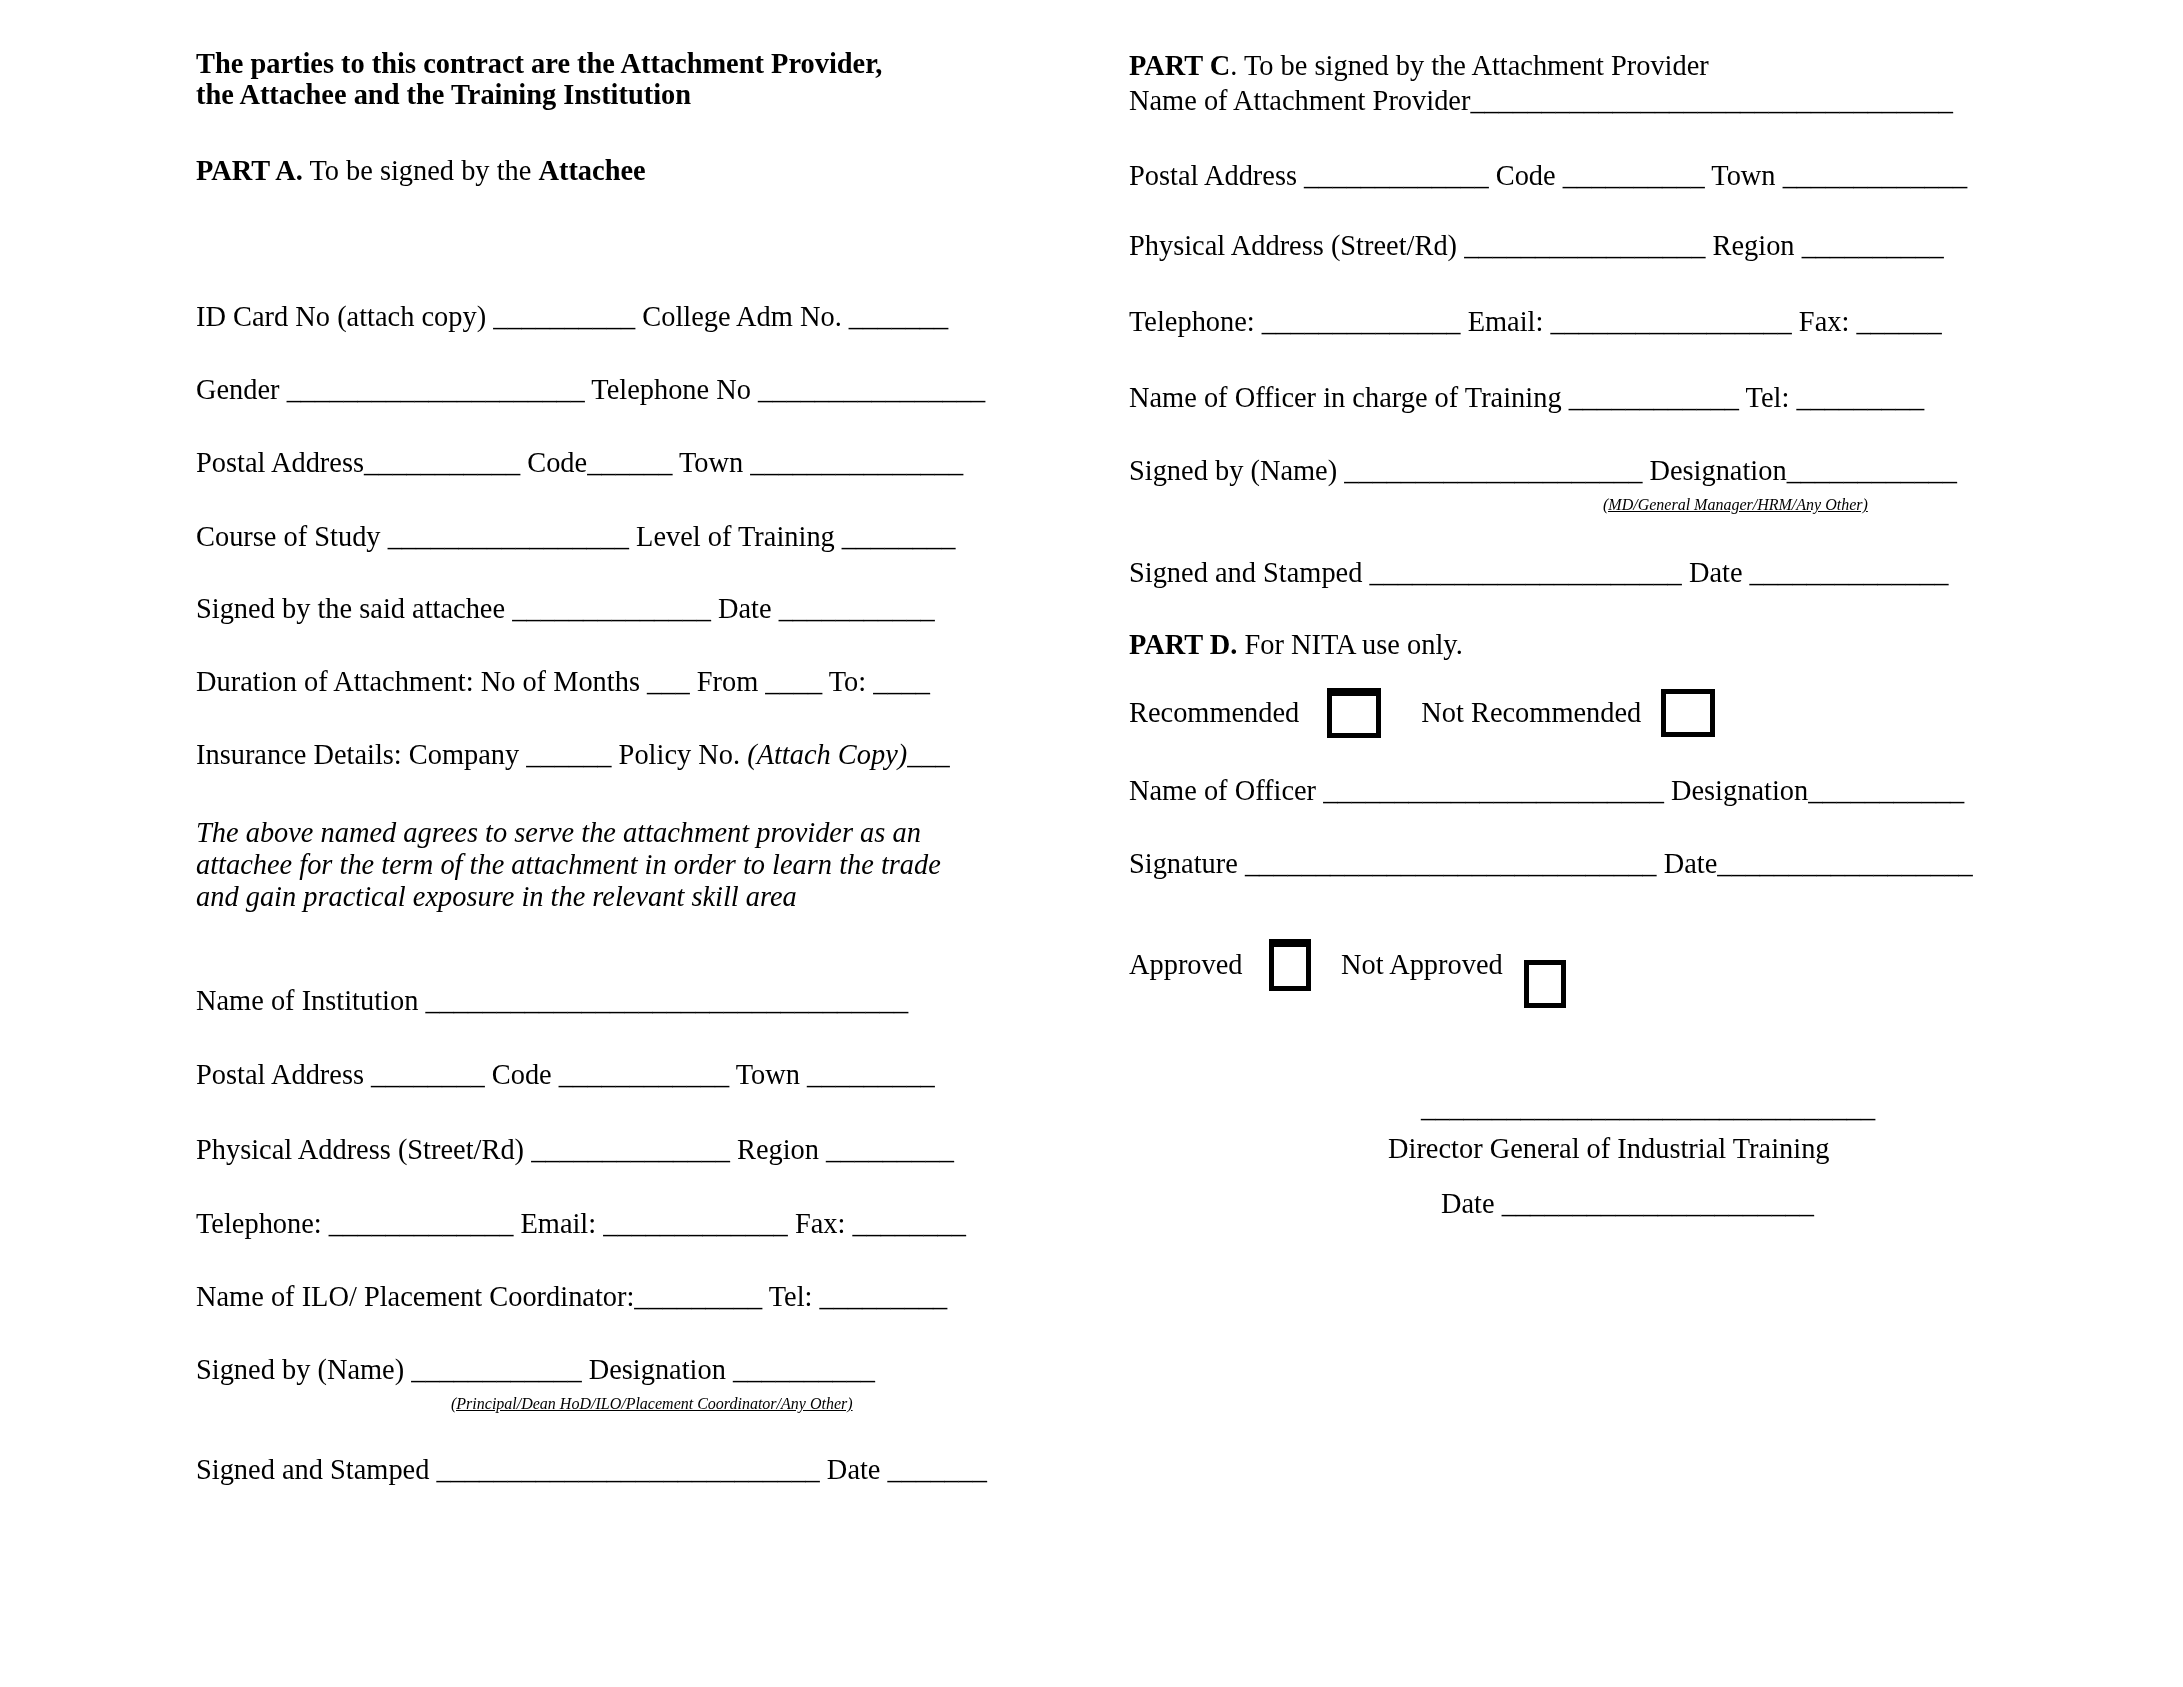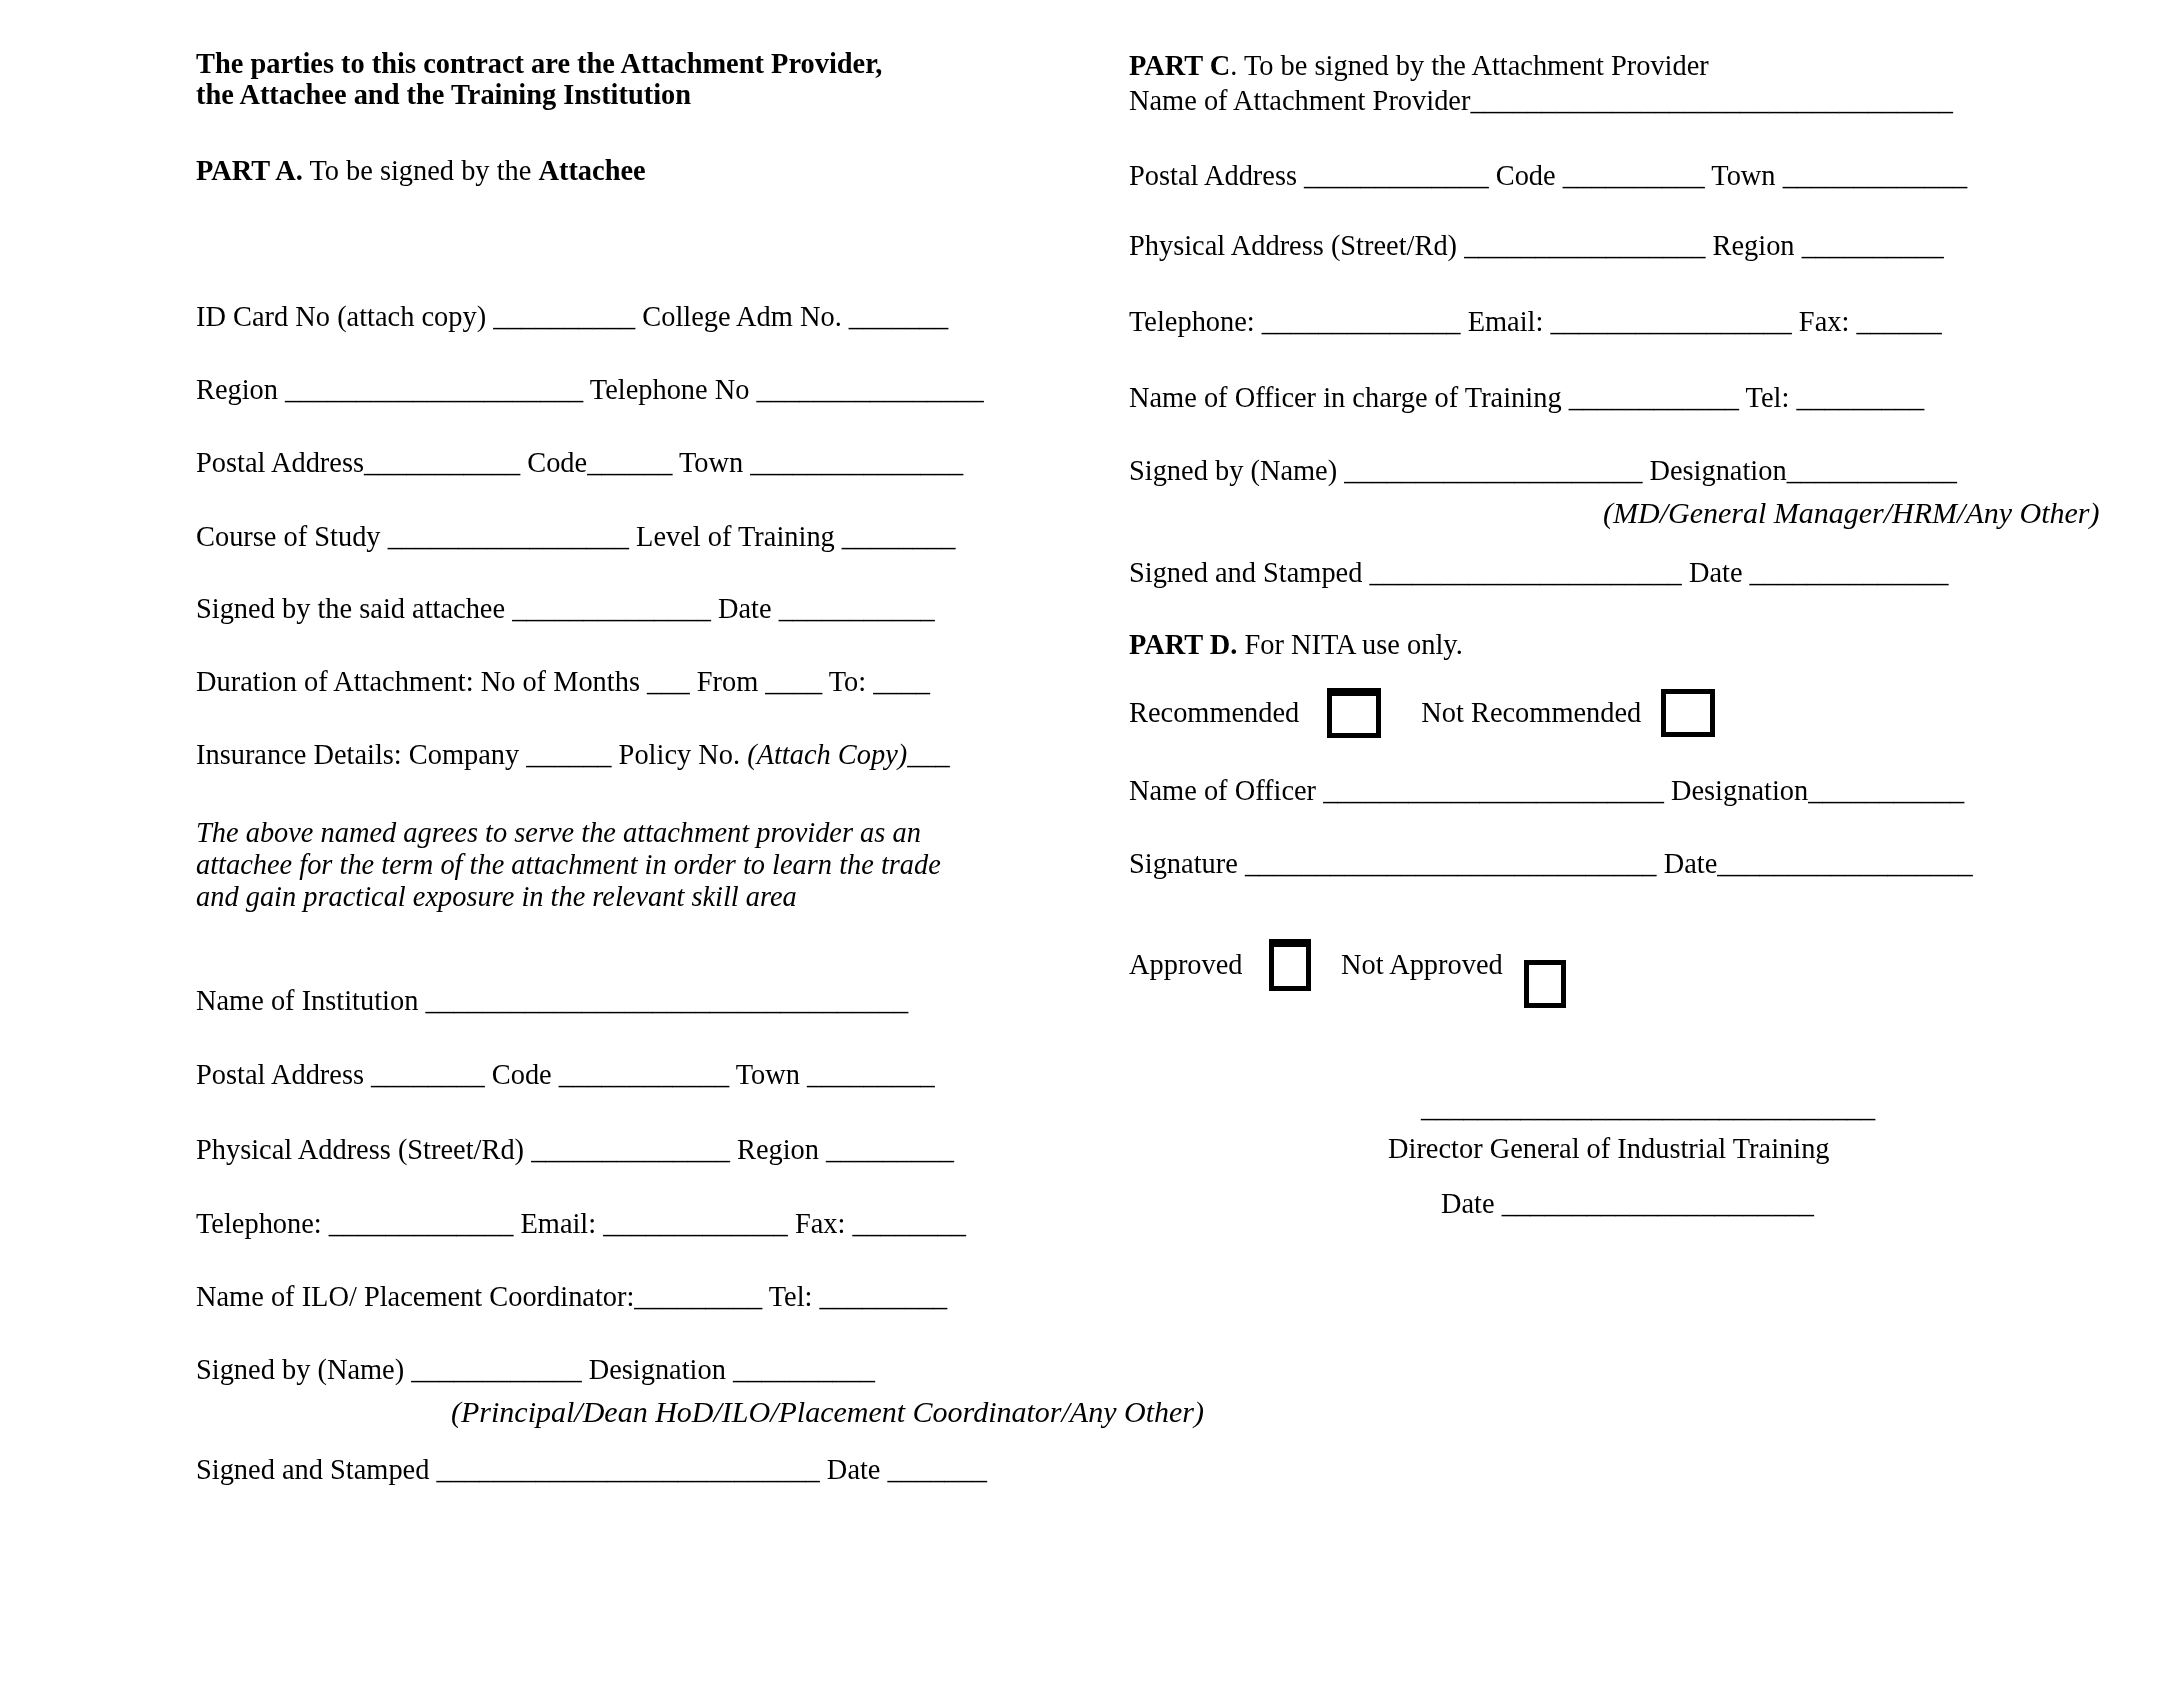--- a/index.html
+++ b/index.html
@@ -6,40 +6,40 @@
   body{
     width:2183px;height:1687px;position:relative;overflow:hidden;
     background:#ffffff;color:#000000;
     font-family:"Liberation Serif","DejaVu Serif",serif;
     font-size:28.4px;line-height:1.15;
   }
   .col{position:absolute;top:0;height:1687px;}
   .line{position:absolute;left:0;white-space:nowrap;}
   .b{font-weight:700;}
   .i{font-style:italic;}
-  .fineprint{font-size:30px;font-style:italic;}
+  .fineprint{font-size:16px;font-style:italic;text-decoration:underline;}
   .checkrow{display:flex;align-items:center;}
   .cb{display:inline-block;background:#ffffff;border:5.3px solid #000000;box-sizing:border-box;}
   .cb-rec{width:54px;height:50px;margin-left:28px;border-top-width:8px;}
   .cb-notrec{width:54px;height:48px;margin-left:20px;}
   .cb-app{width:42px;height:52px;margin-left:26.5px;border-top-width:8px;}
   .cb-notapp{width:42px;height:48px;margin-left:21px;position:relative;top:18.5px;}
   .ml60{margin-left:40px;}
   .ml45{margin-left:30px;}
 </style>
 </head>
 <body>
 
 <div class="col" style="left:196px;width:913px;">
   <div class="line" style="top:48px"><span class="b">The parties to this contract are the Attachment Provider,</span></div>
   <div class="line" style="top:79px"><span class="b">the Attachee and the Training Institution</span></div>
 
   <div class="line" style="top:155px"><span class="b">PART A.</span><span> To be signed by the </span><span class="b">Attachee</span></div>
   <div class="line" style="top:301px"><span>ID Card No (attach copy) __________ College Adm No. _______</span></div>
-  <div class="line" style="top:374px"><span>Region _____________________ Telephone No ________________</span></div>
+  <div class="line" style="top:374px"><span>Gender _____________________ Telephone No ________________</span></div>
   <div class="line" style="top:447px"><span>Postal Address___________ Code______ Town _______________</span></div>
   <div class="line" style="top:521px"><span>Course of Study _________________ Level of Training  ________</span></div>
   <div class="line" style="top:593px"><span>Signed by the said attachee ______________ Date ___________</span></div>
   <div class="line" style="top:666px"><span>Duration of Attachment: No of Months ___ From ____ To: ____</span></div>
   <div class="line" style="top:739px"><span>Insurance Details: Company ______ Policy No. </span><span class="i">(Attach Copy)</span><span>___</span></div>
 
   <div class="line" style="top:817px"><span class="i">The above named agrees to serve the attachment provider as an</span></div>
   <div class="line" style="top:849px"><span class="i">attachee for the term of the attachment in order to learn the trade</span></div>
   <div class="line" style="top:881px"><span class="i">and gain practical exposure in the relevant skill area</span></div>
 

